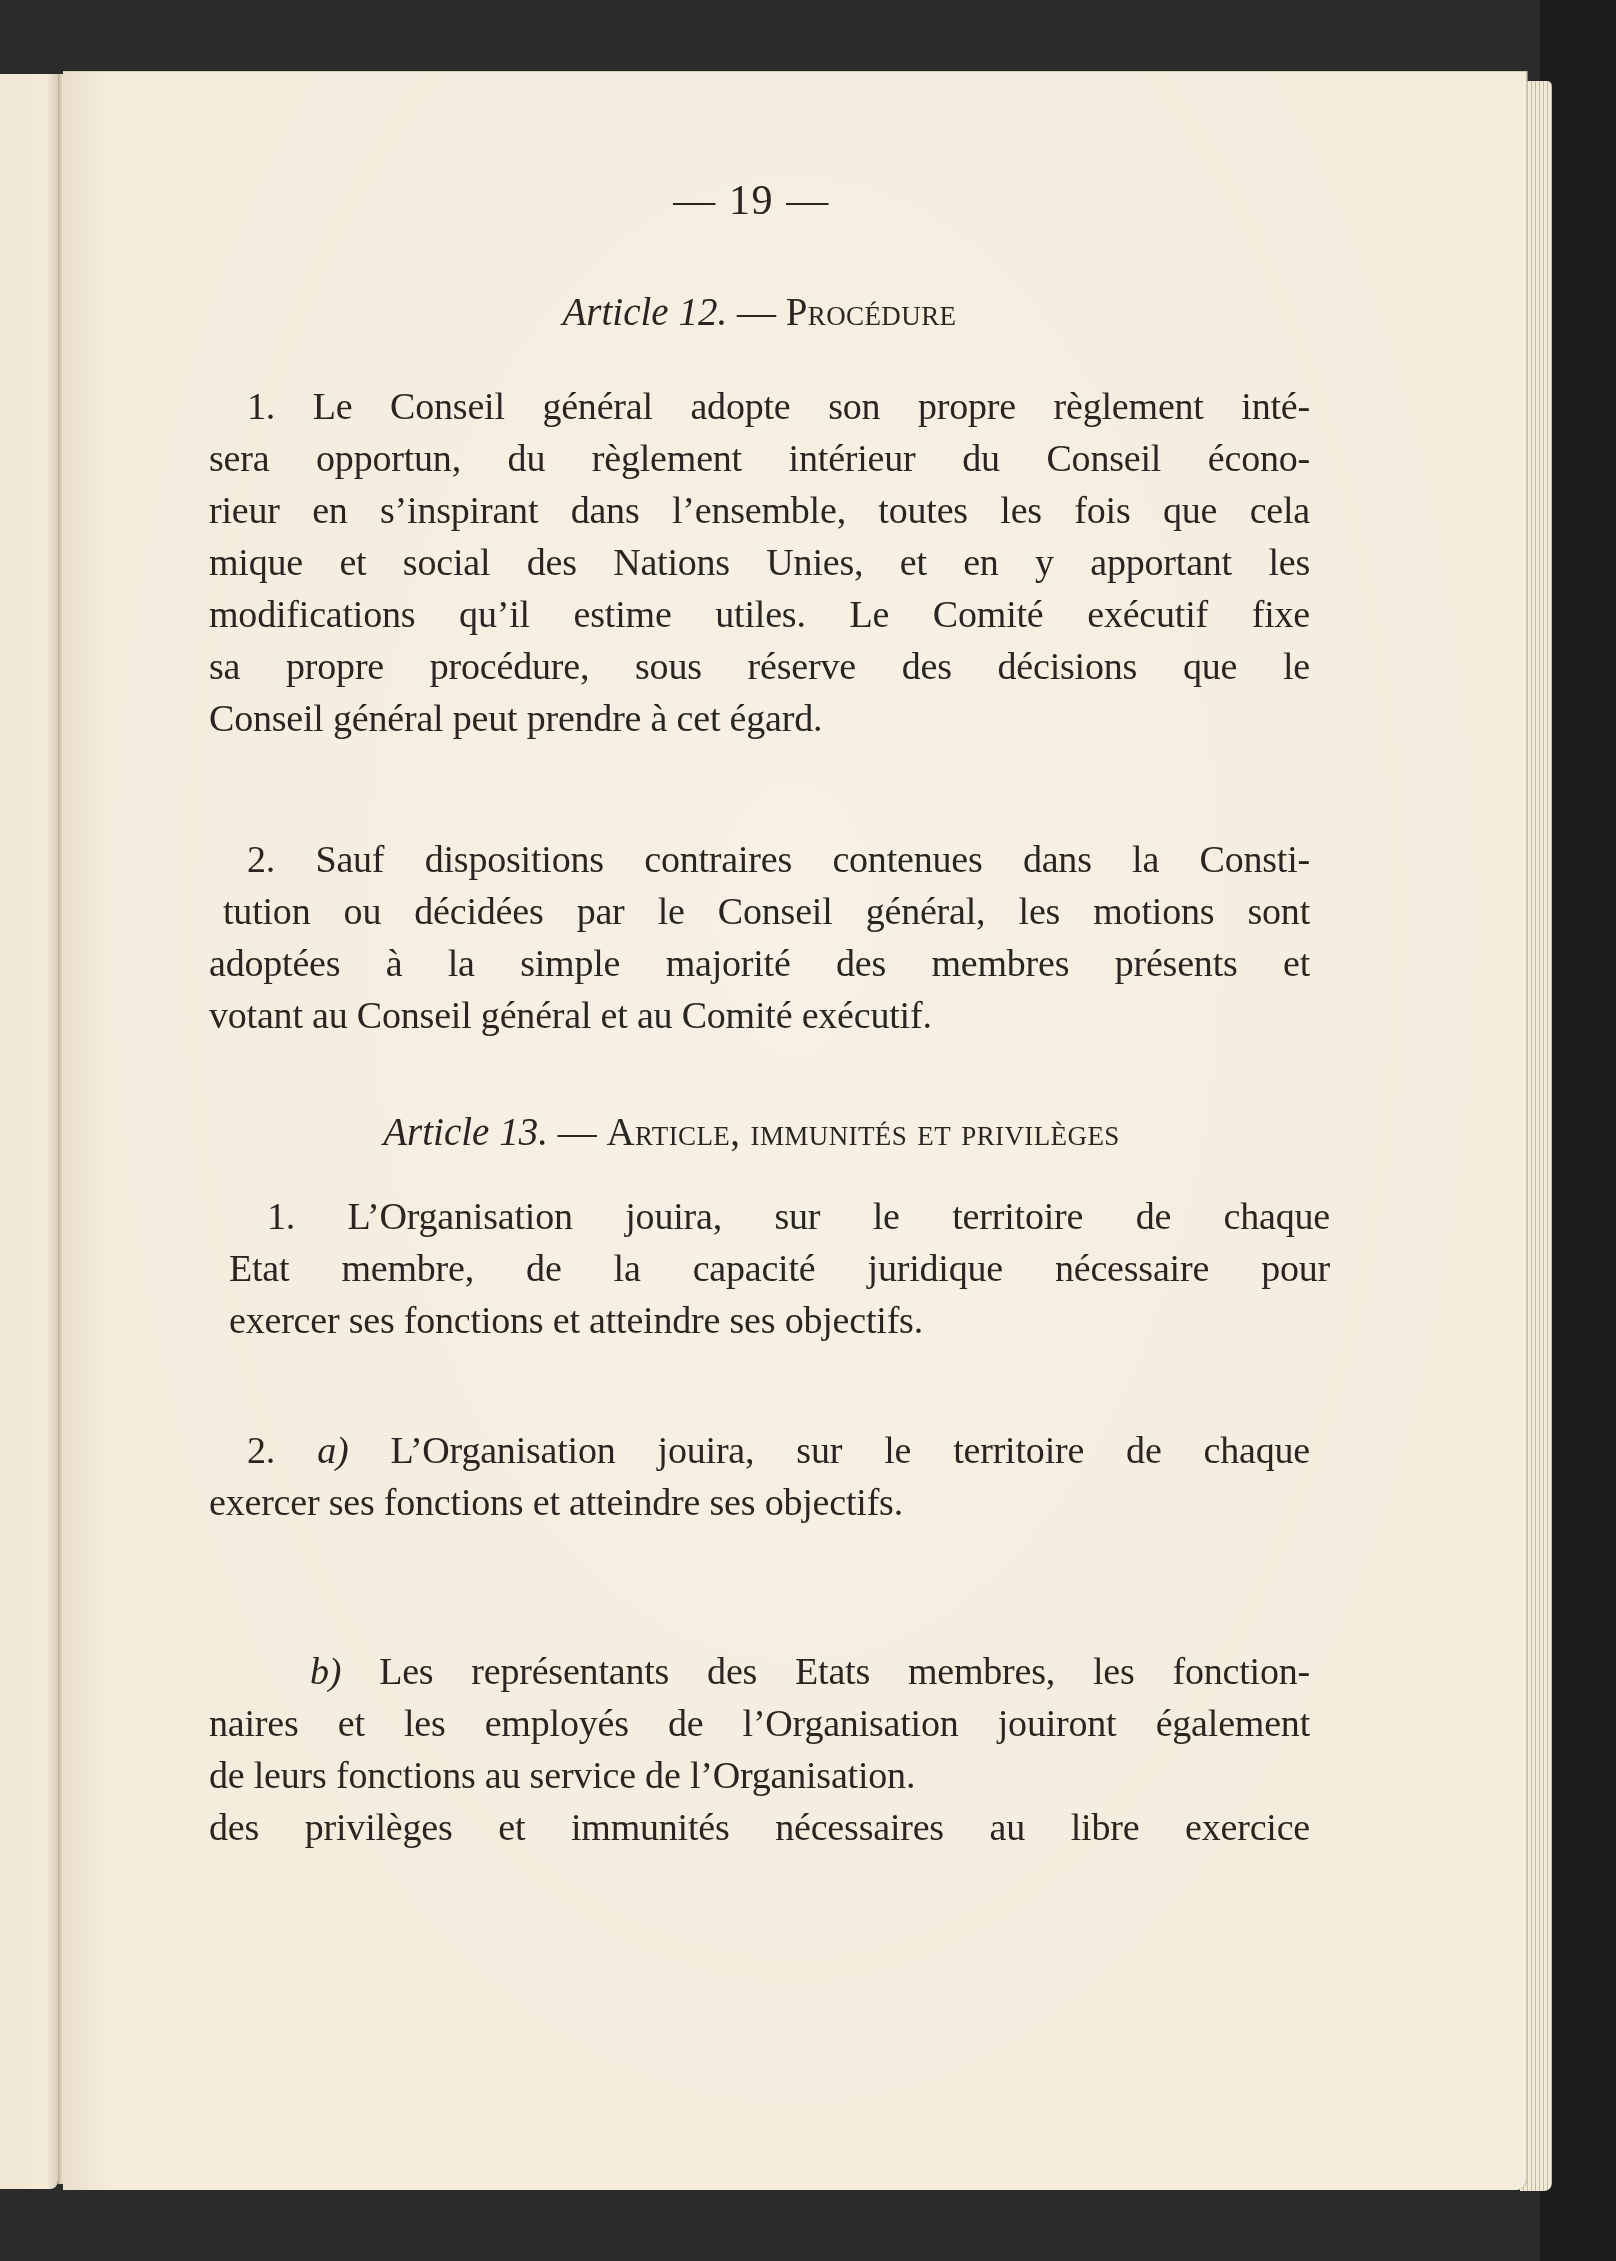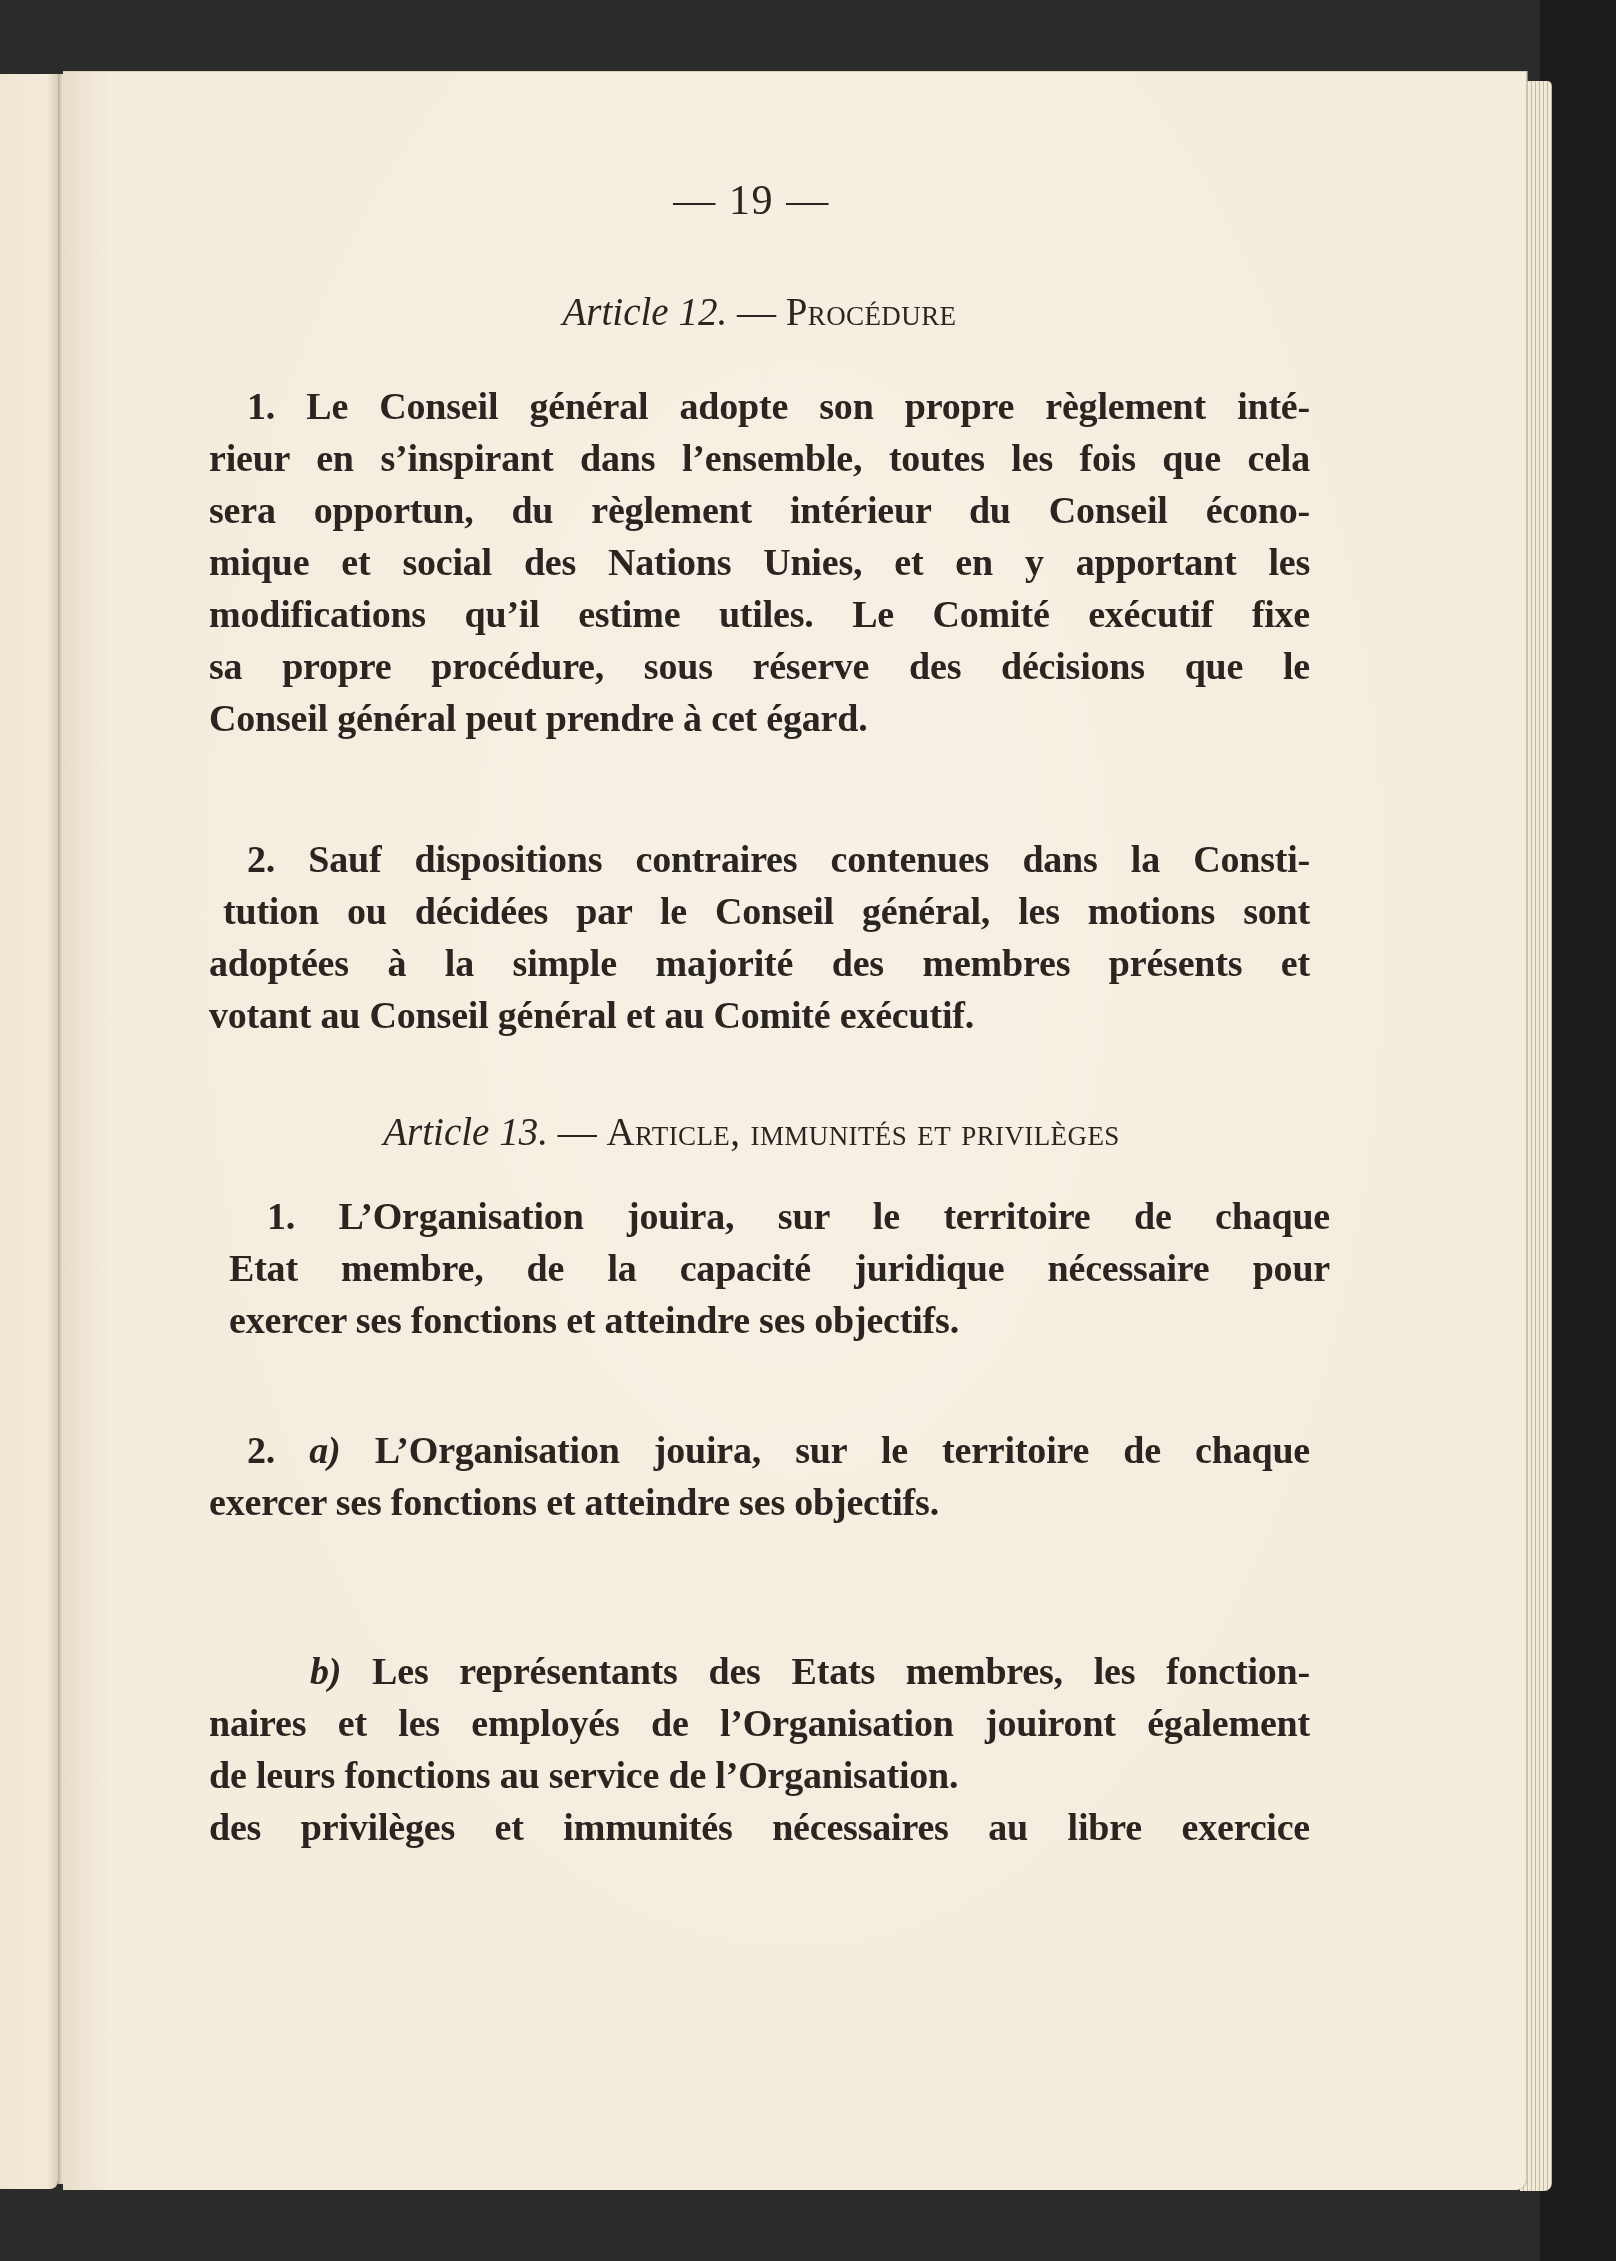--- a/index.html
+++ b/index.html
@@ -50,21 +50,21 @@
       position: absolute; left: 0; top: 176px; width: 1617px; text-align: center;
       font-size: 42px; color: #2b2521; letter-spacing: 1.6px;
       transform: translateX(-57px);
     }
     .heading {
       position: absolute; left: 0; width: 1617px; text-align: center;
       font-size: 39px; color: #2b2521;
     }
     .heading .art { font-style: italic; }
     .heading .sc { font-variant: small-caps; letter-spacing: 0.4px; }
-    .line { display: block; white-space: nowrap; text-align: justify; text-align-last: justify; font-weight: bold; }
+    .line { display: block; white-space: nowrap; text-align: justify; text-align-last: justify; }
     .line.last { text-align-last: left; }
     em { font-style: italic; }
   </style>
 </head>
 <body>
 
 <div class="bg-right"></div>
 <div class="left-page"></div>
 <div class="left-page-edge"></div>
 <div class="page-stack"></div>
@@ -72,22 +72,22 @@
 <div class="page"></div>
 
 <div class="page-number">— 19 —</div>
 
 <div class="heading" style="top:289px; transform: translateX(-49px);">
   <span class="art">Article 12.</span><span> — </span><span class="sc">Procédure</span>
 </div>
 
 <div class="text" style="top:380px;">
   <span class="line" style="padding-left: 38px; white-space: normal; height: 52px; overflow: hidden;">1. Le Conseil général adopte son propre règlement inté-</span>
+  <span class="line" style="white-space: normal; height: 52px; overflow: hidden;">sera opportun, du règlement intérieur du Conseil écono-</span>
   <span class="line" style="white-space: normal; height: 52px; overflow: hidden;">rieur en s’inspirant dans l’ensemble, toutes les fois que cela</span>
-  <span class="line" style="white-space: normal; height: 52px; overflow: hidden;">sera opportun, du règlement intérieur du Conseil écono-</span>
   <span class="line" style="white-space: normal; height: 52px; overflow: hidden;">mique et social des Nations Unies, et en y apportant les</span>
   <span class="line" style="white-space: normal; height: 52px; overflow: hidden;">modifications qu’il estime utiles. Le Comité exécutif fixe</span>
   <span class="line" style="white-space: normal; height: 52px; overflow: hidden;">sa propre procédure, sous réserve des décisions que le</span>
   <span class="line last">Conseil général peut prendre à cet égard.</span>
 </div>
 
 <div class="text" style="top:833px;">
   <span class="line" style="padding-left: 38px; white-space: normal; height: 52px; overflow: hidden;">2. Sauf dispositions contraires contenues dans la Consti-</span>
   <span class="line" style="white-space: normal; height: 52px; overflow: hidden; margin-left: 14px;">tution ou décidées par le Conseil général, les motions sont</span>
   <span class="line" style="white-space: normal; height: 52px; overflow: hidden;">adoptées à la simple majorité des membres présents et</span>

